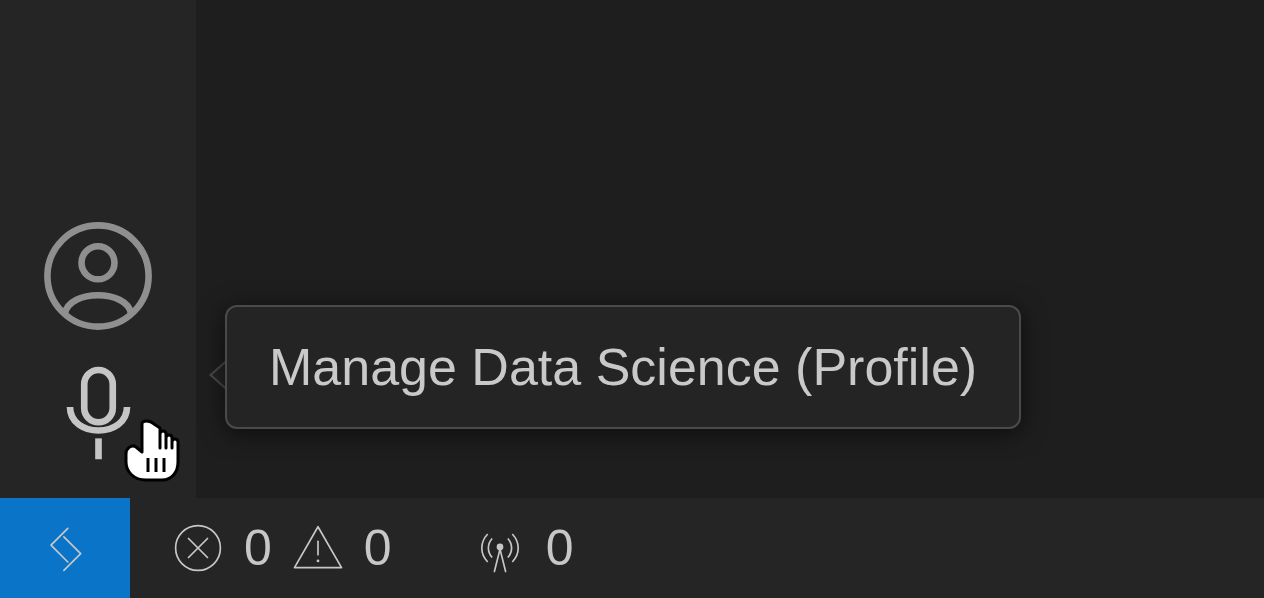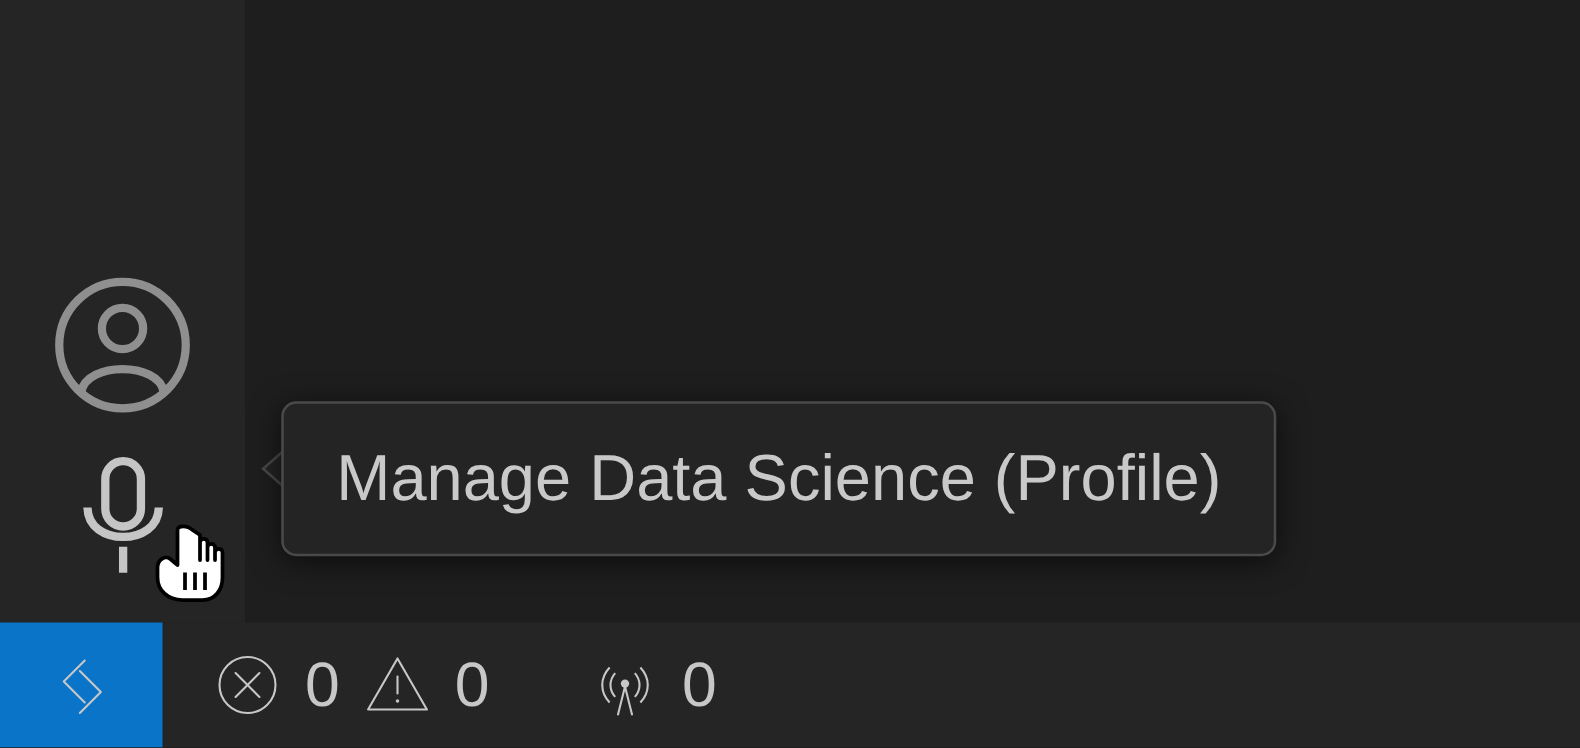--- a/index.html
+++ b/index.html
@@ -45,21 +45,21 @@
       top: 0;
       right: 0;
       height: 498px;
       background: #1e1e1e;
     }
 
     
     .tooltip {
       position: absolute;
       left: 225px;
-      top: 321px;
+      top: 305px;
       height: 124px;
       padding: 0 42px;
       display: flex;
       align-items: center;
       background: #242424;
       border: 2px solid #4a4a4a;
       border-radius: 12px;
       box-shadow: 0 4px 24px rgba(0,0,0,0.6);
       font-size: 52px;
       font-weight: 400;

